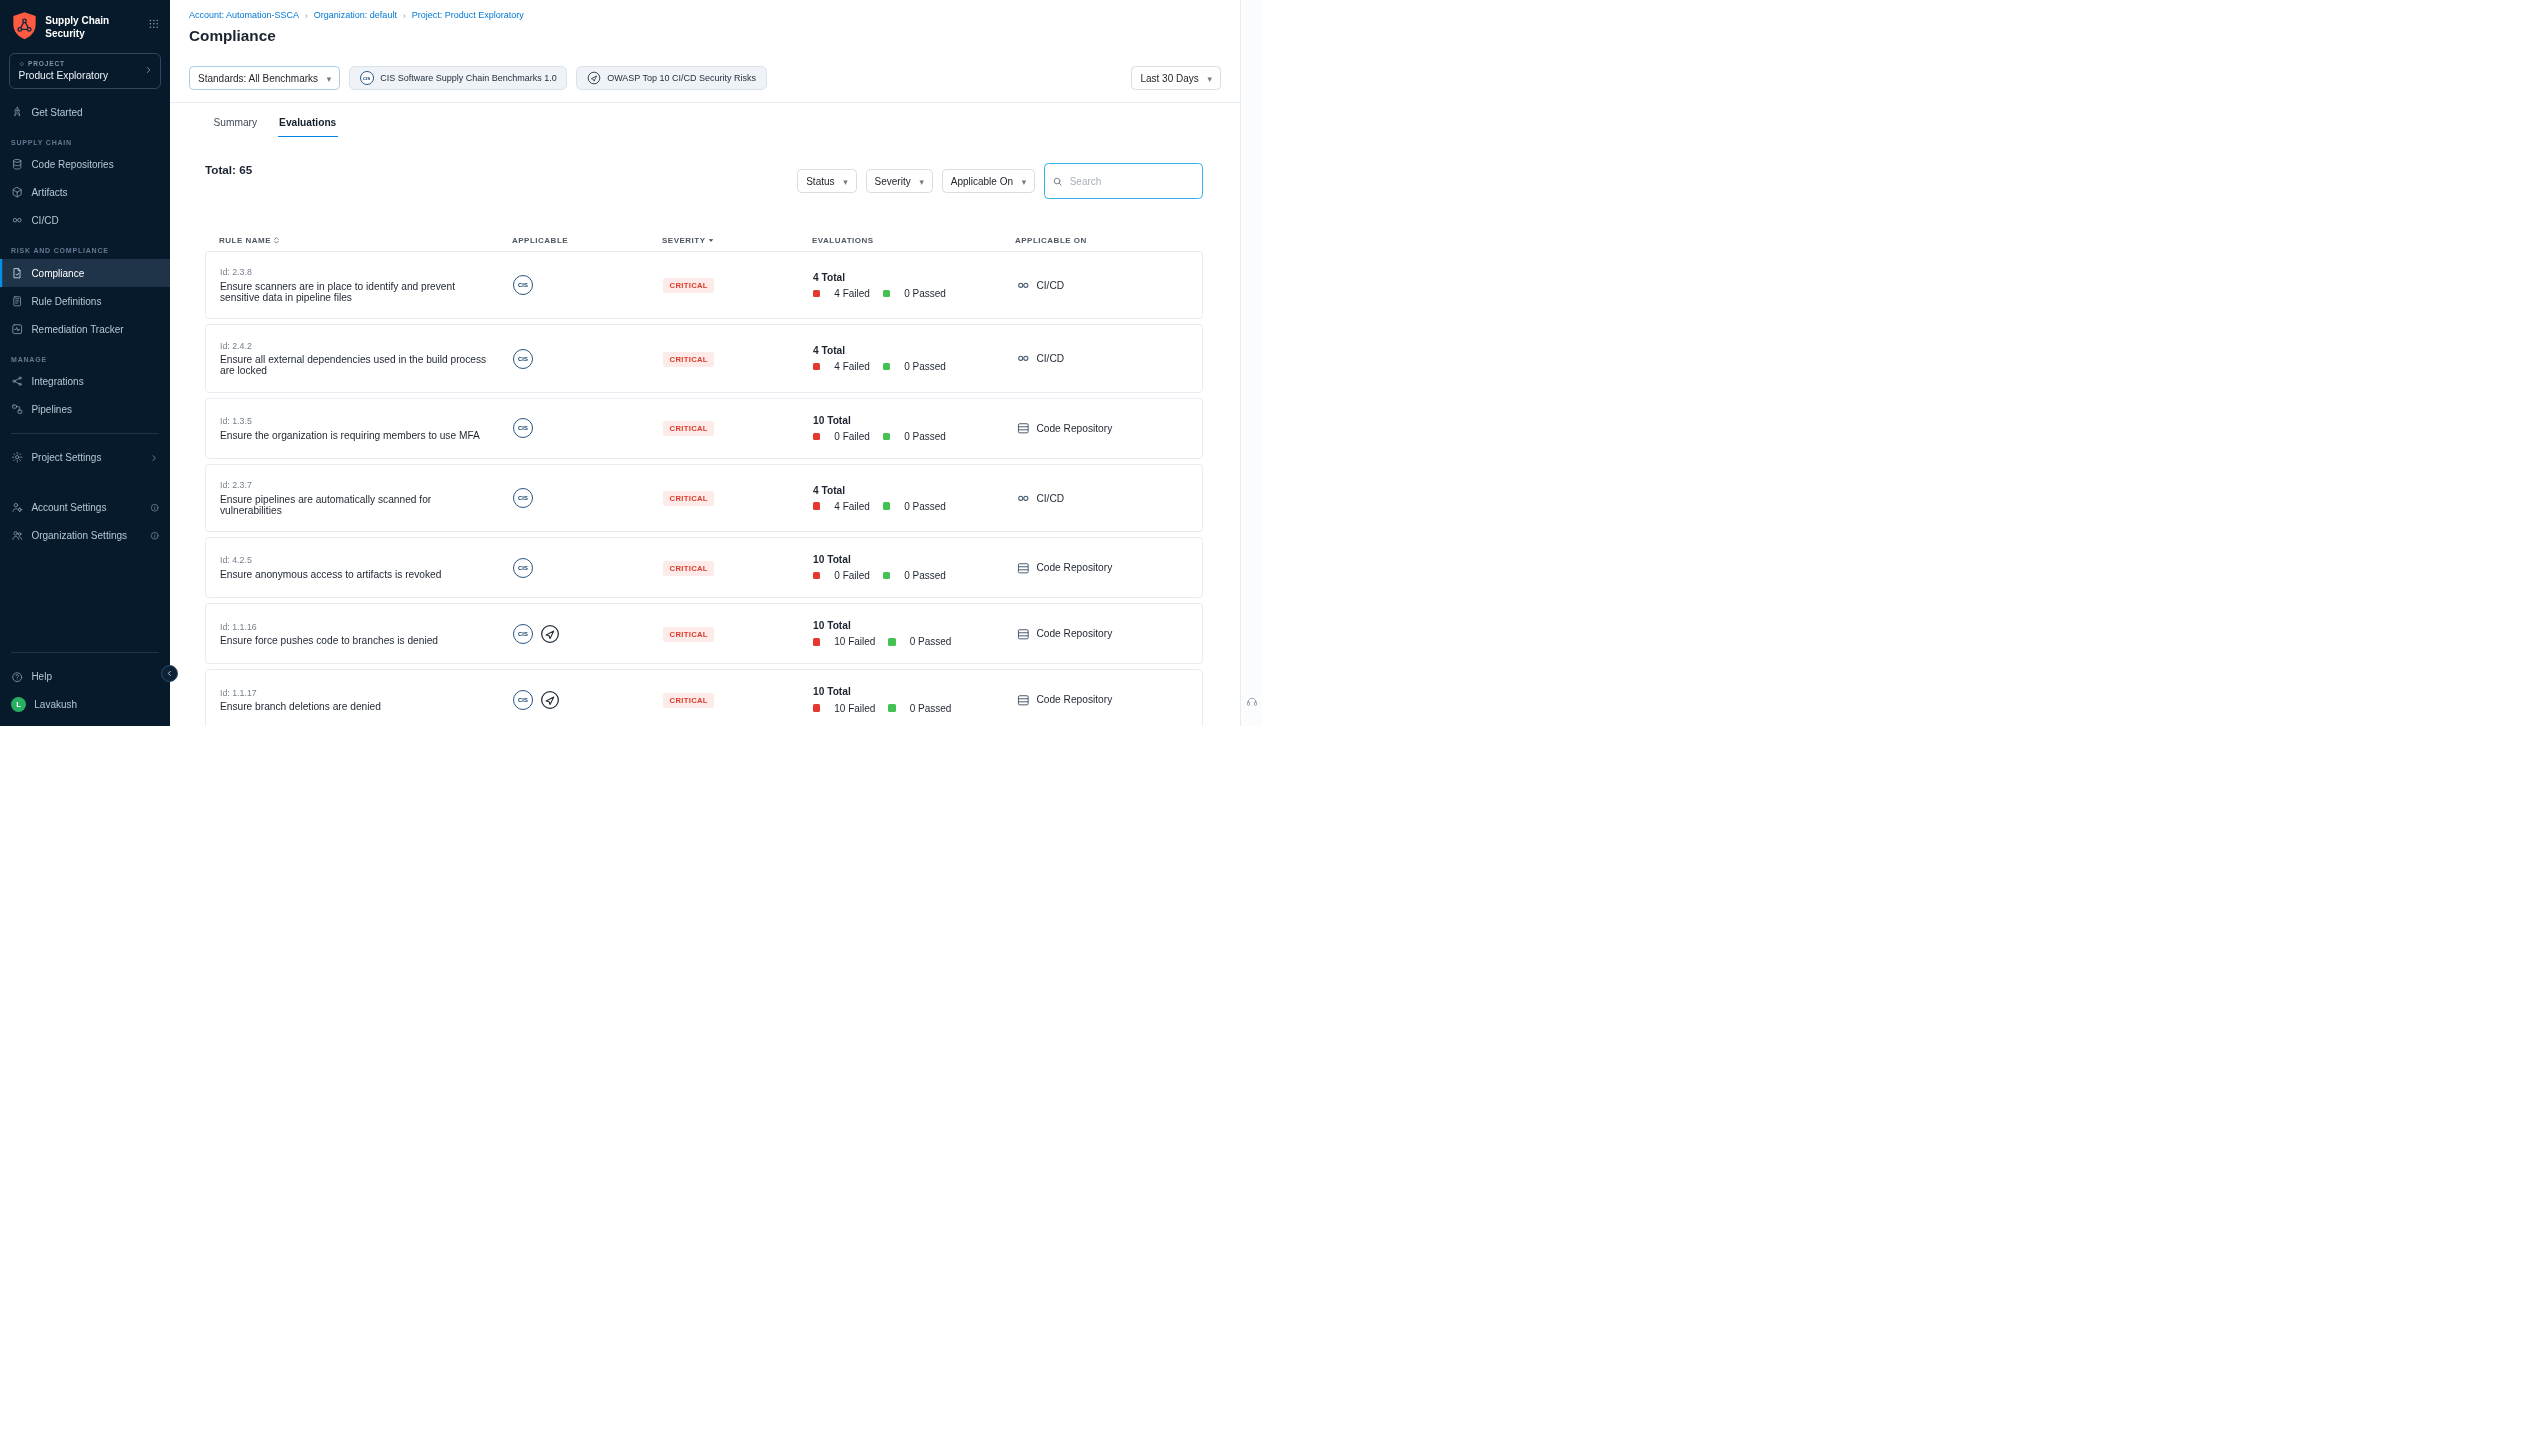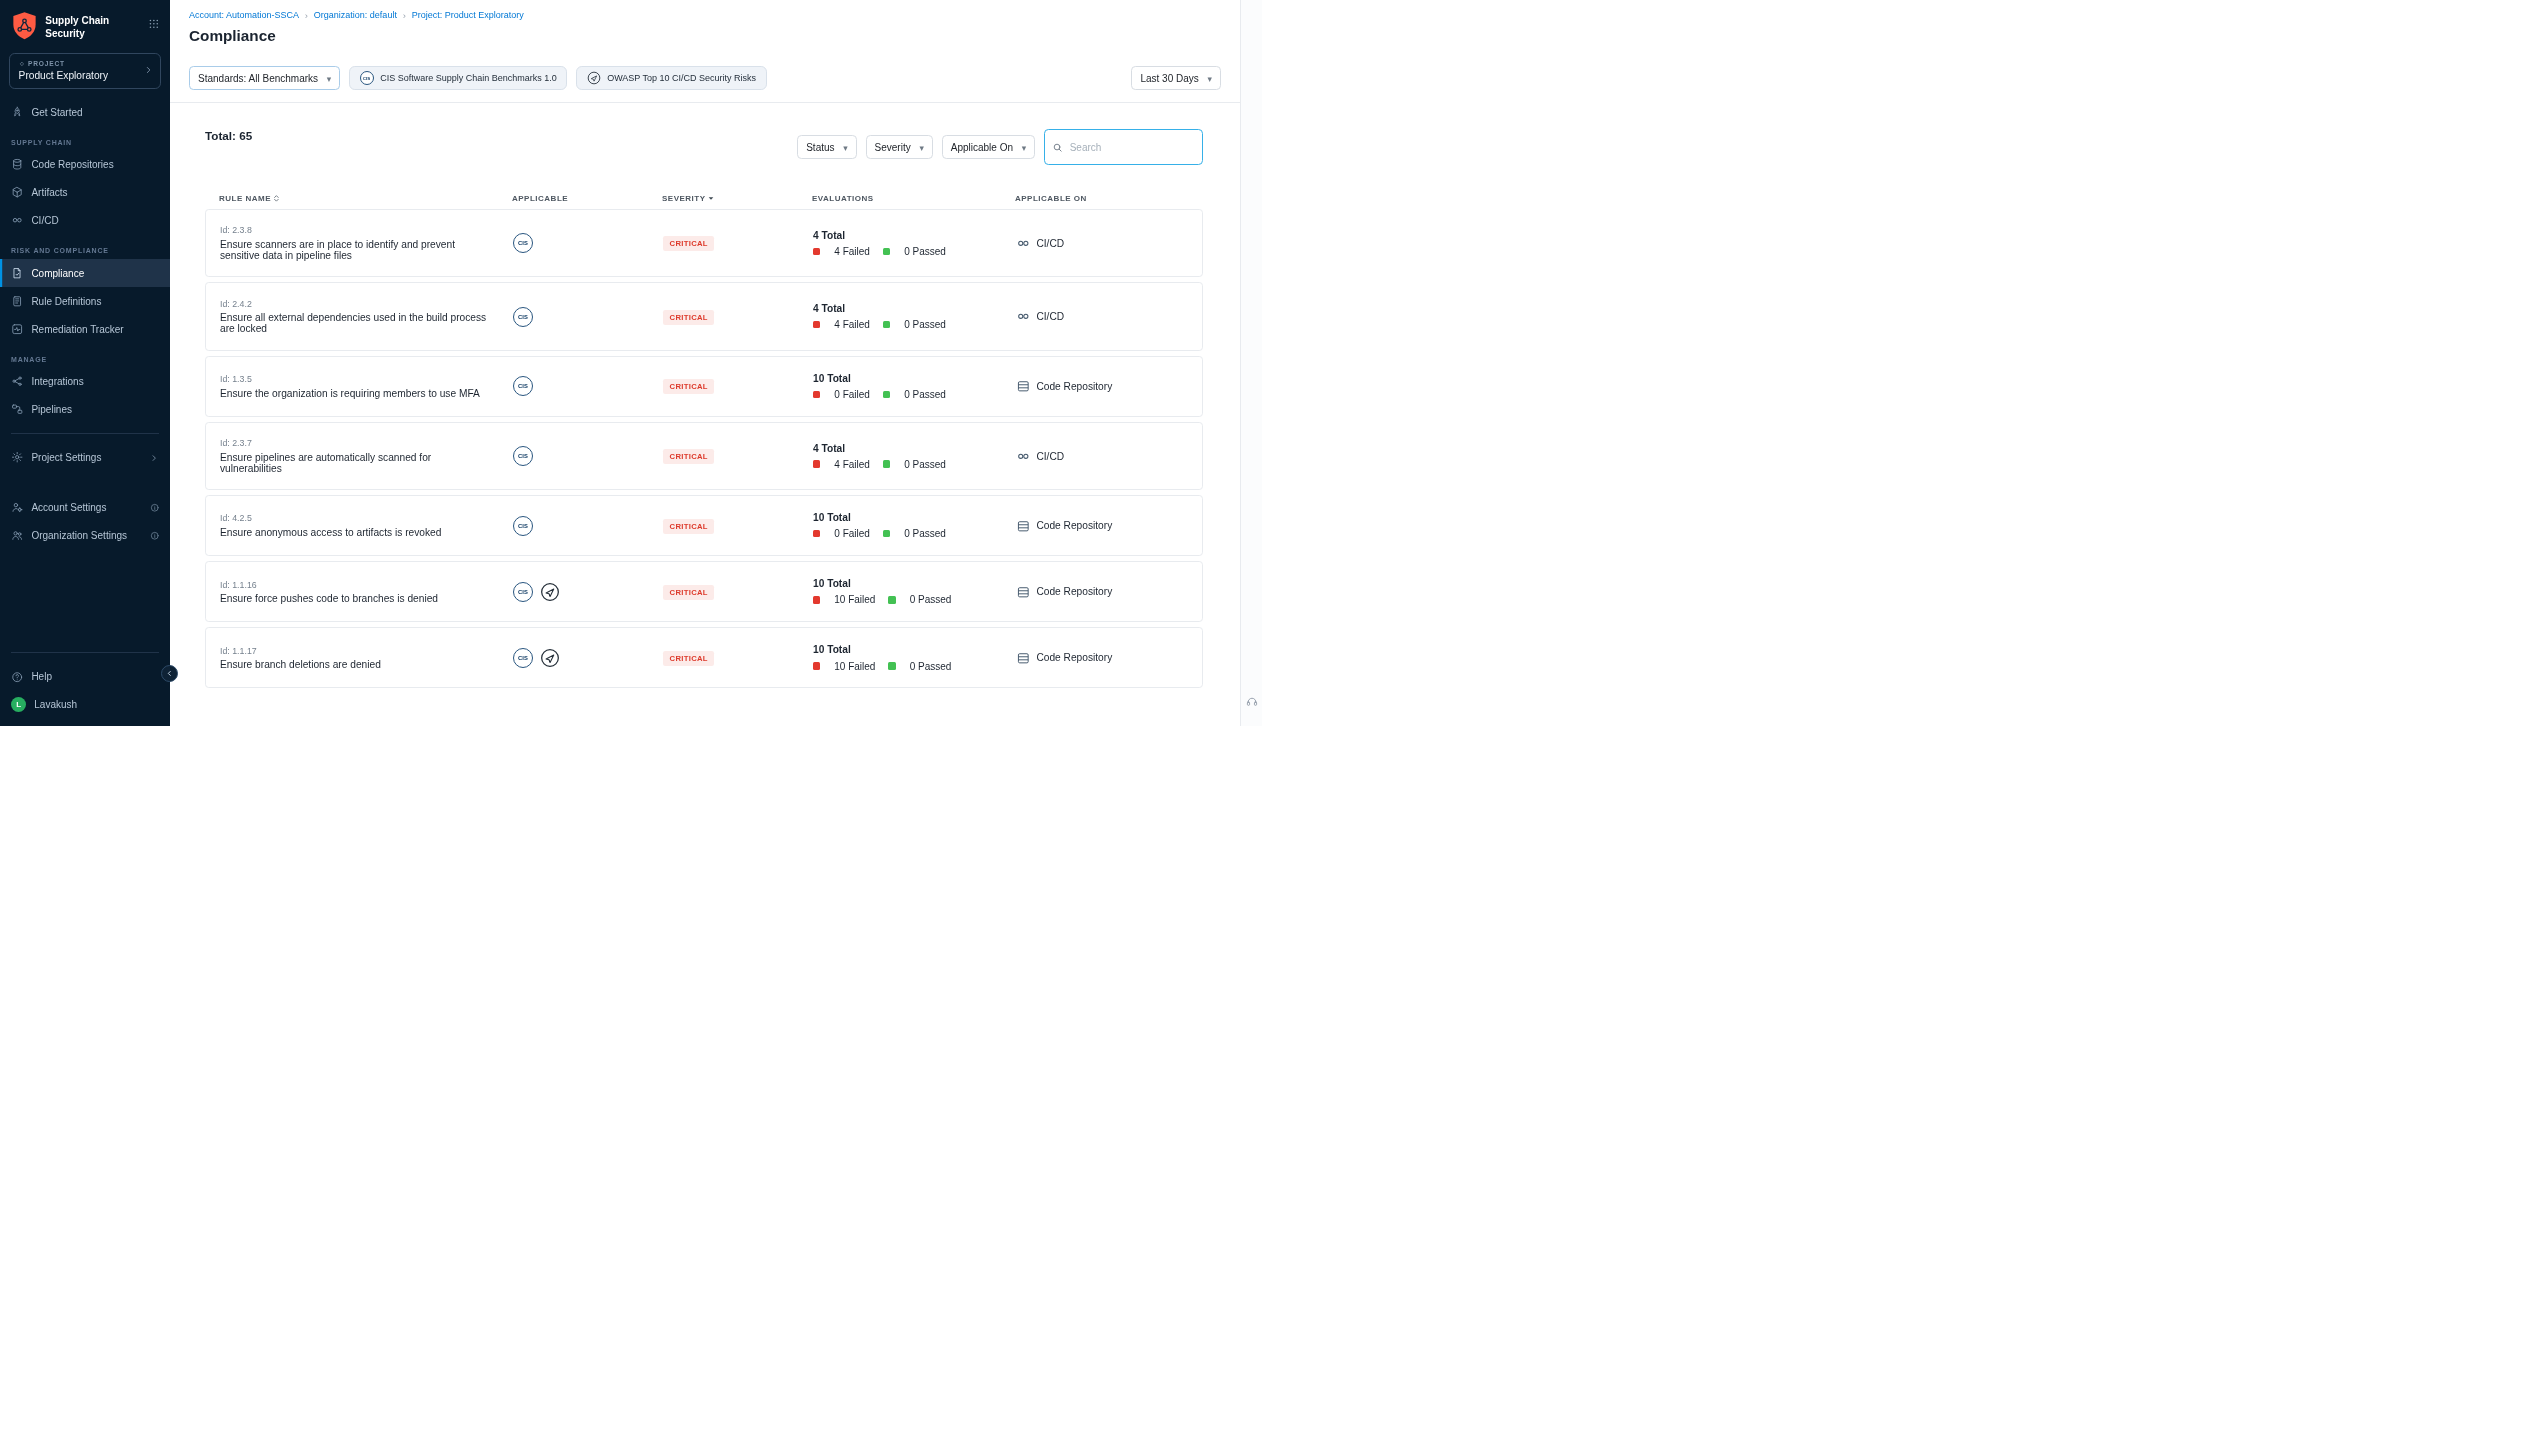--- a/index.html
+++ b/index.html
@@ -59,21 +59,21 @@
   .toolbar { display:flex; margin-top:25.6px; }
   .total { font-size:11.7px; font-weight:700; color:#1b2430; }
   .toolbar-right { margin-left:auto; display:flex; align-items:center; gap:8.8px; }
   .search-box { height:36px; width:159px; border:1.1px solid #36b0e8; border-radius:4.4px; background:#fff; display:flex; align-items:center; gap:5.1px; padding:0 6.6px; }
   .search-box svg { flex:none; color:#6f7a85; }
   .search-box input { border:0; outline:0; flex:1; min-width:0; font-family:"Liberation Sans","DejaVu Sans",sans-serif; font-size:10px; color:#23282e; background:transparent; }
   .search-box input::placeholder { color:#a6b0ba; }
 
   .grid { display:grid; grid-template-columns:293px 150px 150px 203px 1fr; align-items:center; }
   .thead { margin-top:29px; padding:0 11.7px 0 14px; }
-  .th { font-size:8px; font-weight:700; letter-spacing:0.5px; color:#4e5761; display:flex; align-items:flex-start; gap:1px; cursor:pointer; }
+  .th { font-size:8px; font-weight:700; letter-spacing:0.5px; color:#4e5761; display:flex; align-items:flex-start; gap:1px; cursor:pointer;margin-top:8px; }
   .rows { margin-top:6px; }
   .row { border:0.7px solid #e8ebef; border-radius:3.7px; background:#fff; padding:15.3px 11.7px; padding-left:14px; margin-bottom:5.1px; cursor:pointer; min-height:61px; }
   .rule-id { font-size:8.8px; color:#75808d; }
   .rule-name { margin-top:3.7px; font-size:10.2px; color:#1d2530; line-height:11px; max-width:272px; }
   .cell-standards { display:flex; gap:7.3px; align-items:center; }
   .cis-circle { width:20px; height:20px; border-radius:50%; border:1.2px solid #29567f; color:#0e3a63; font-size:5.8px; font-weight:700; display:inline-flex; align-items:center; justify-content:center; letter-spacing:0.1px; background:#fff; flex:none; }
   .owasp-circle { width:20px; height:20px; flex:none; }
   .chip .cis-circle { width:14px; height:14px; font-size:4.4px; border-width:0.9px; }
   .chip .owasp-circle { width:14px; height:14px; }
   .badge-critical { display:inline-block; padding:2.9px 6.6px; border-radius:2.2px; background:#fcebe9; color:#dd3a2b; font-size:7.7px; font-weight:700; letter-spacing:0.3px; }
@@ -313,20 +313,24 @@
               </span>
             <span>OWASP Top 10 CI/CD Security Risks</span>
           </div>
           <div class="sel sel-date">
             <span>Last 30 Days</span>
             <span class="caret"></span>
           </div>
         </div>
       </div>
 
+      <div class="tabs">
+        <div class="tab">Summary</div>
+        <div class="tab active">Evaluations</div>
+      </div>
 
       <div class="body-section">
         <div class="toolbar">
           <div class="total">Total: 65</div>
           <div class="toolbar-right">
             <div class="sel">
               <span>Status</span>
               <span class="caret"></span>
             </div>
             <div class="sel">

